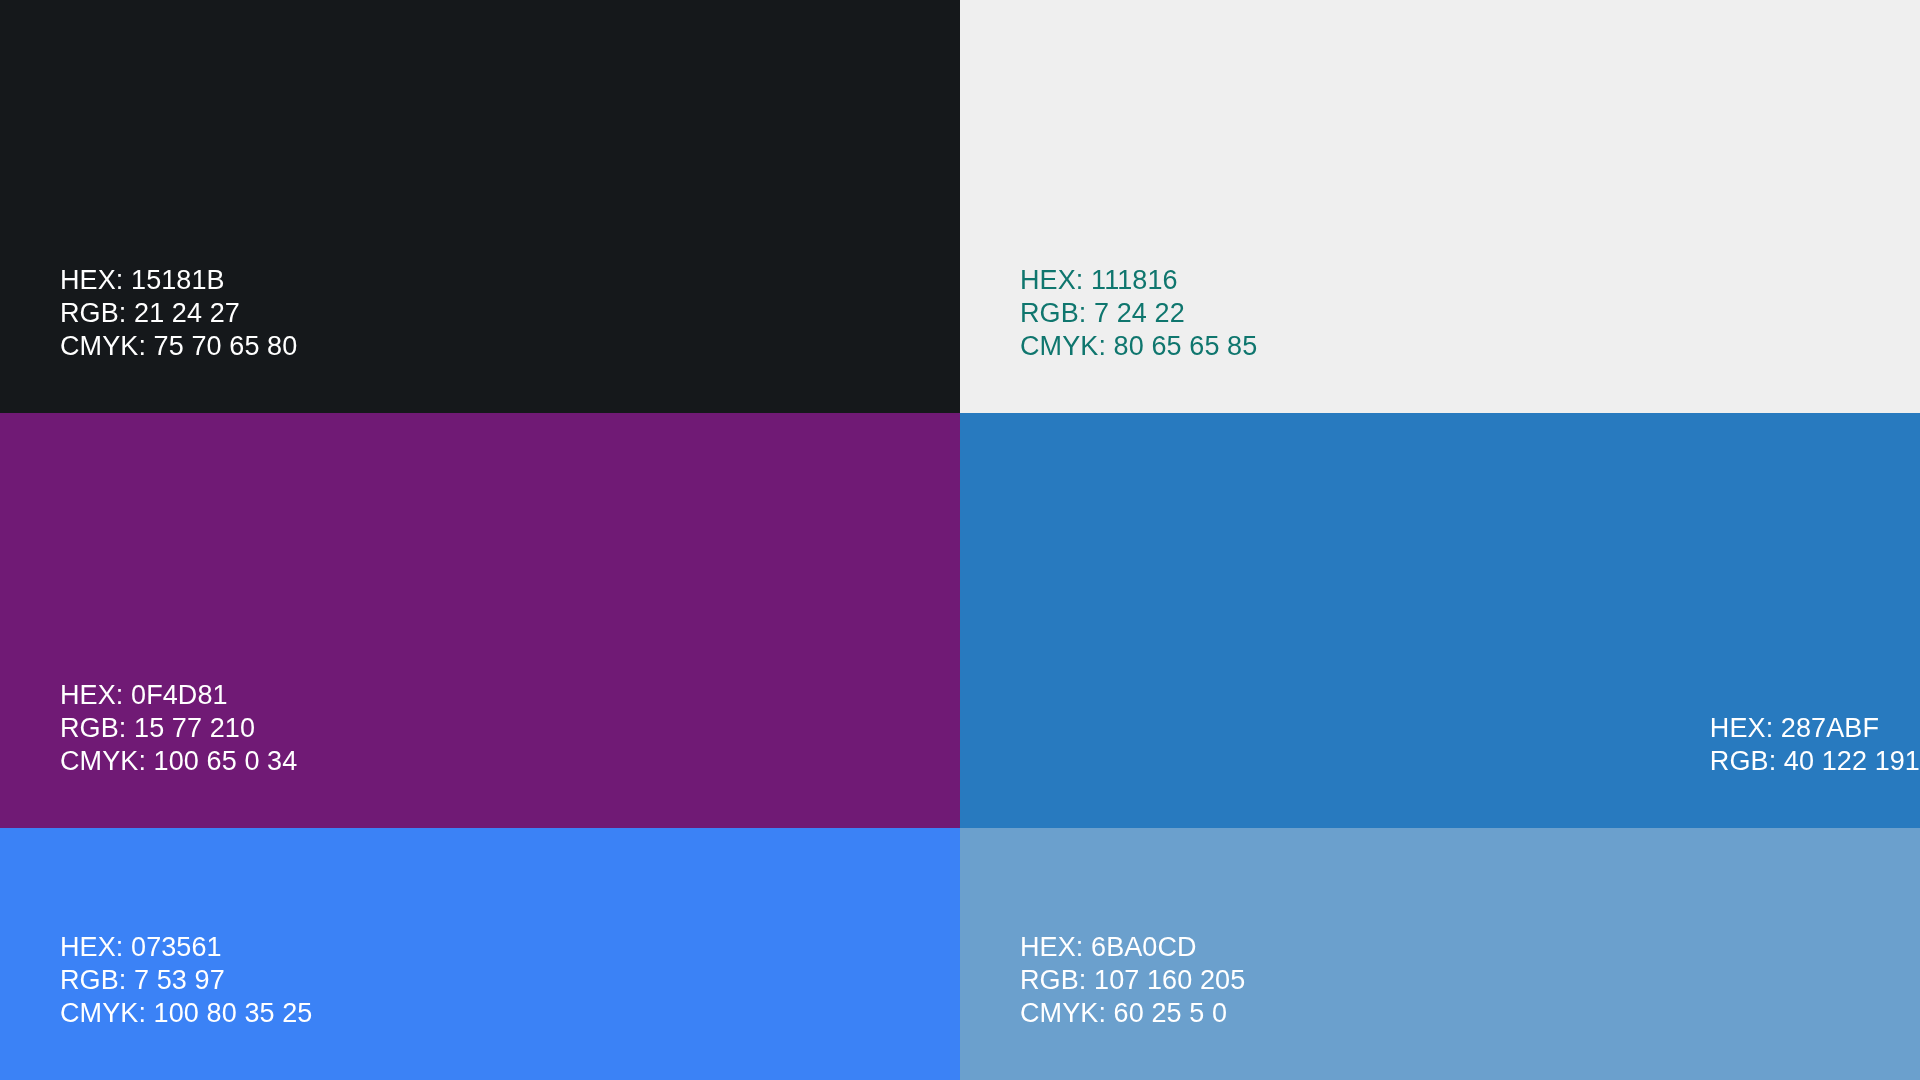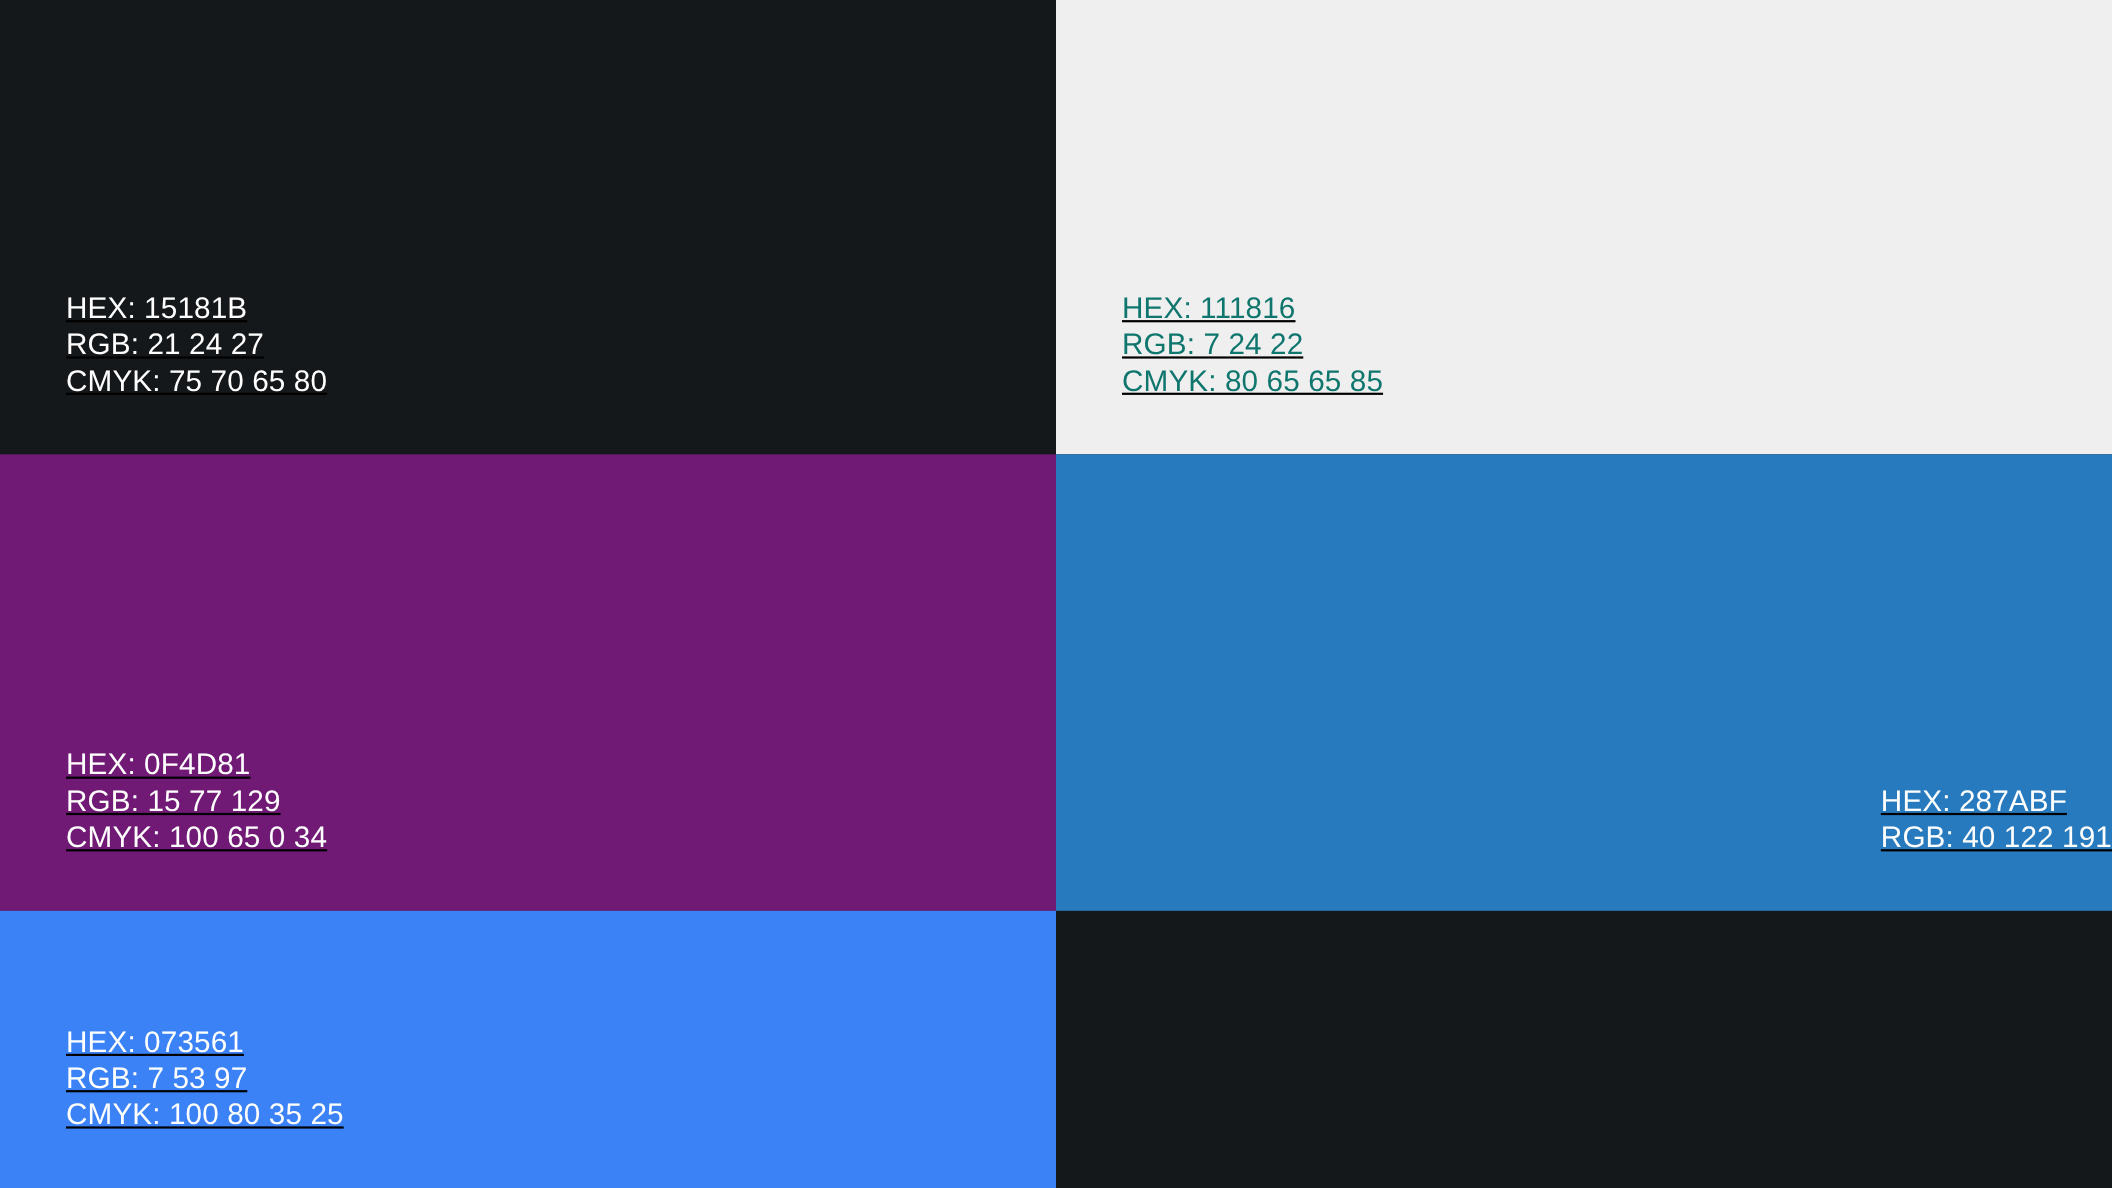--- a/index.html
+++ b/index.html
@@ -11,21 +11,20 @@
     overflow: hidden;
     background: #15181B;
   }
 
   #palette-grid {
     width: 1895px;
     height: 1080px;
     display: grid;
     grid-template-columns: 960px 960px;
     grid-template-rows: 413px 415px 252px;
-    text-decoration: underline;
   }
 
   .swatch {
     position: relative;
     display: flex;
     flex-direction: column;
     justify-content: flex-end;
     box-sizing: border-box;
     padding-left: 60px;
     padding-bottom: 50px;
@@ -71,34 +70,41 @@
     <div class="swatch-info">
       <span class="swatch-line">HEX: 111816</span>
       <span class="swatch-line">RGB: 7 24 22</span>
       <span class="swatch-line">CMYK: 80 65 65 85</span>
     </div>
   </div>
 
   <div class="swatch ink-light" style="background-color: #701a75;">
     <div class="swatch-info">
       <span class="swatch-line">HEX: 0F4D81</span>
-      <span class="swatch-line">RGB: 15 77 129</span>
+      <span class="swatch-line">RGB: 15 77 210</span>
       <span class="swatch-line">CMYK: 100 65 0 34</span>
     </div>
   </div>
 
   <div class="swatch ink-light" style="background-color: rgb(40, 122, 191); align-items: flex-end;">
     <div class="swatch-info">
       <span class="swatch-line">HEX: 287ABF</span>
       <span class="swatch-line">RGB: 40 122 191</span>
     </div>
   </div>
 
   <div class="swatch ink-light" style="background-color: #3b82f6;">
     <div class="swatch-info">
       <span class="swatch-line">HEX: 073561</span>
       <span class="swatch-line">RGB: 7 53 97</span>
       <span class="swatch-line">CMYK: 100 80 35 25</span>
     </div>
   </div>
 
+  <div class="swatch ink-light" style="background-color: rgb(107, 160, 205);">
+    <div class="swatch-info">
+      <span class="swatch-line">HEX: 6BA0CD</span>
+      <span class="swatch-line">RGB: 107 160 205</span>
+      <span class="swatch-line">CMYK: 60 25 5 0</span>
+    </div>
+  </div>
 
 </div>
 
 </body></html>

